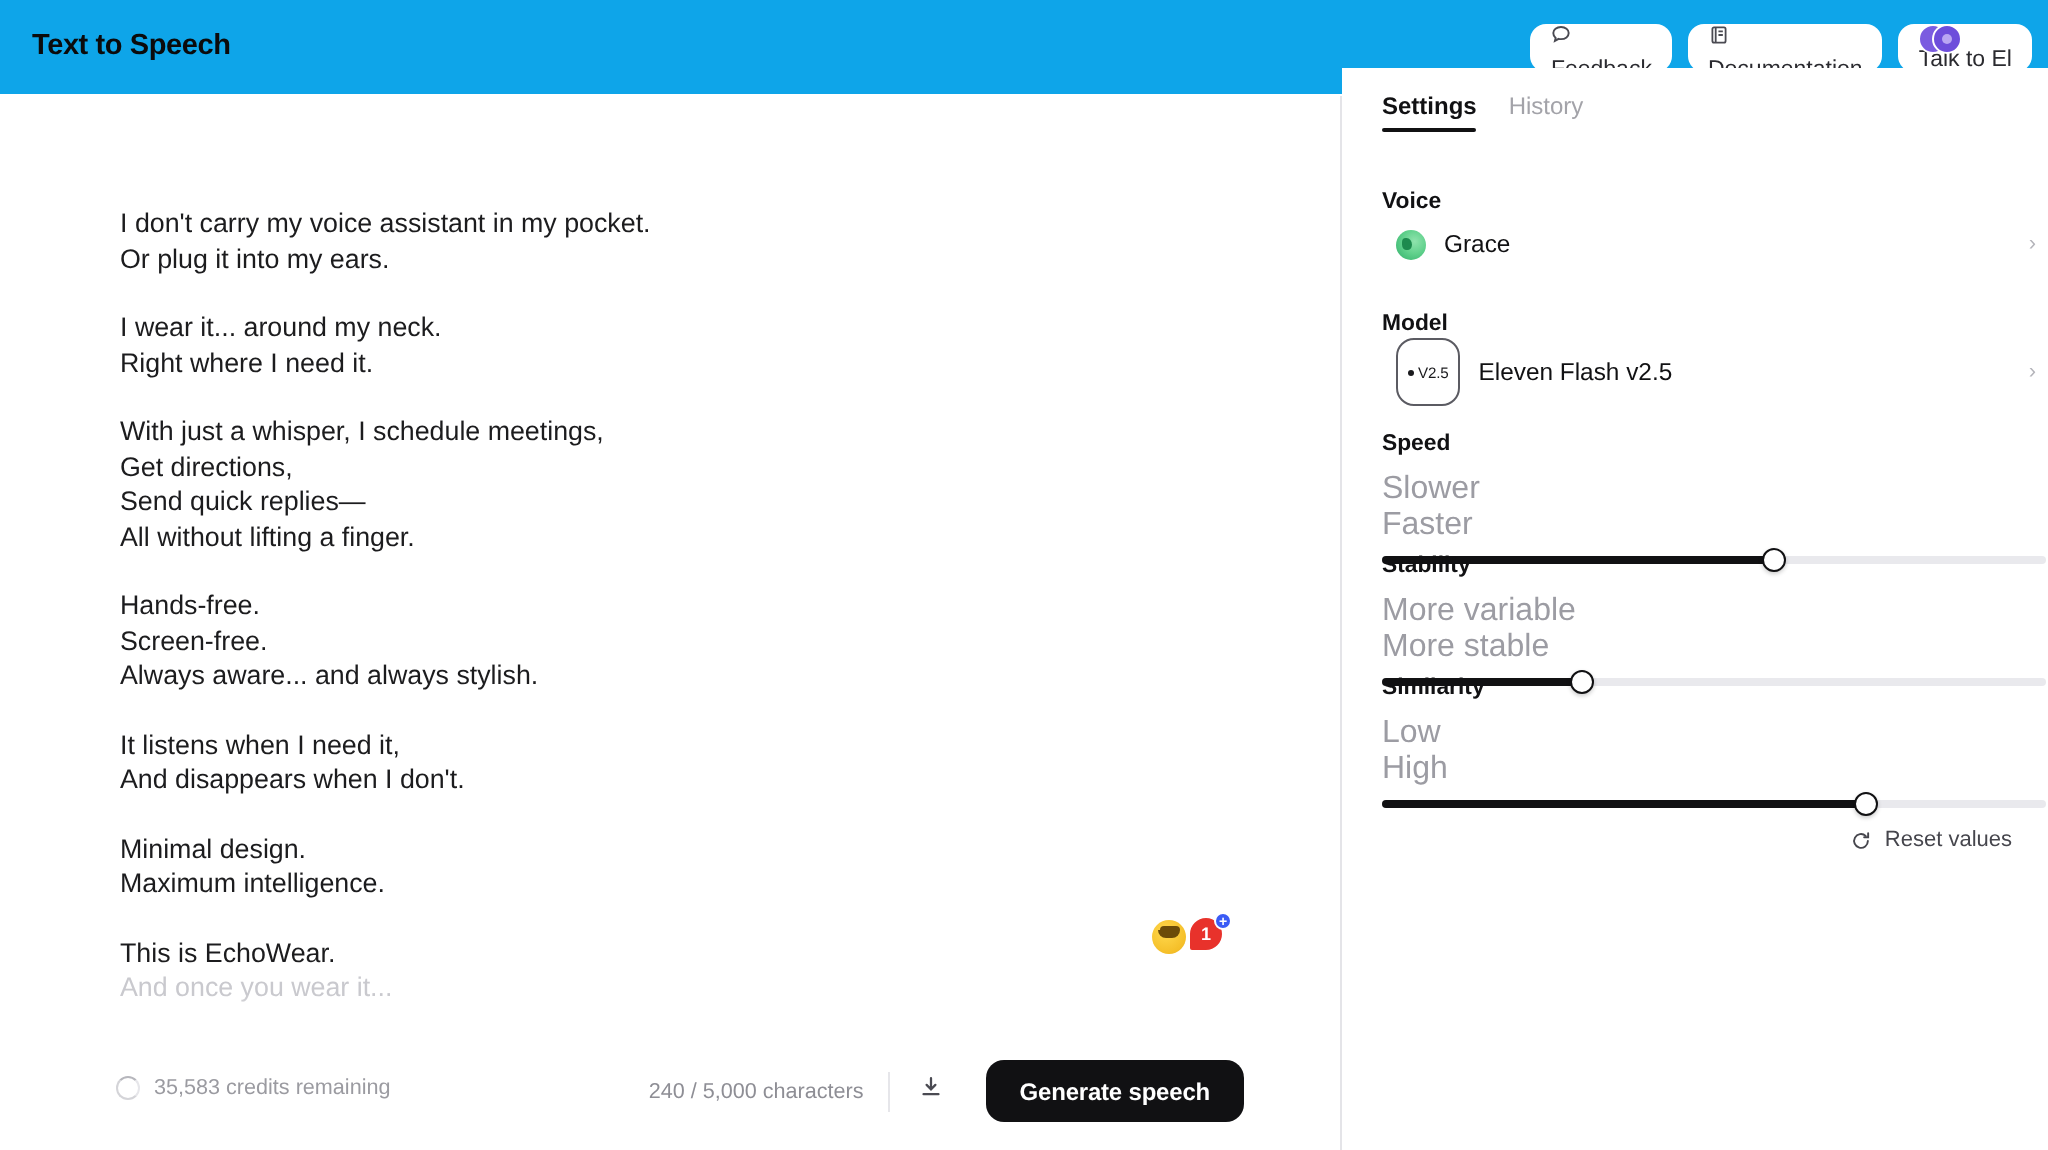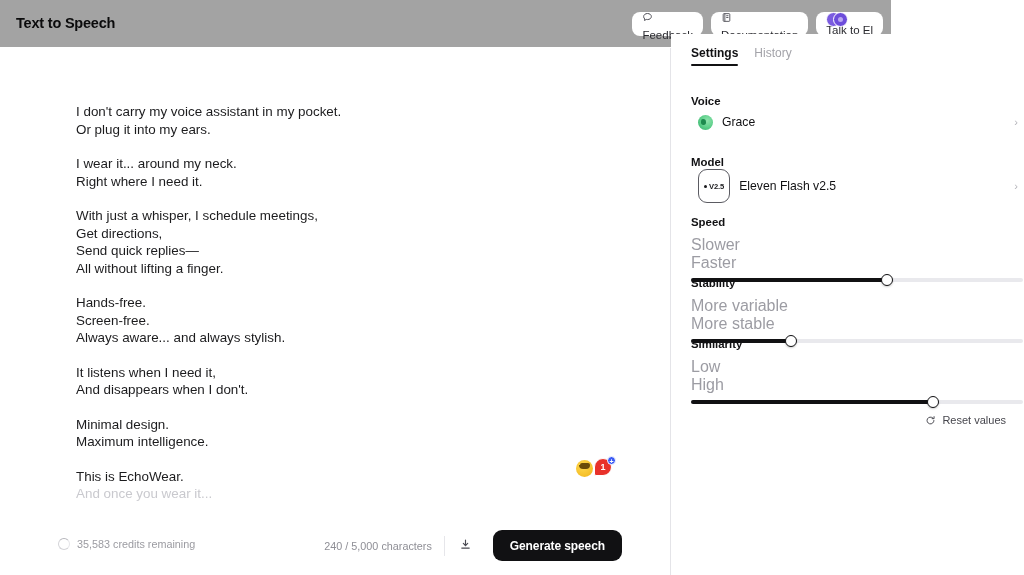--- a/index.html
+++ b/index.html
@@ -7,22 +7,22 @@
     width: 1024px; height: 575px;
     background: #ffffff;
     font-family: "Liberation Sans", sans-serif;
     overflow: hidden;
     color: #0b0b0c;
   }
   .app { position: relative; width: 1024px; height: 575px; background:#fff; }
 
   
   .topbar {
-    position: absolute; top: 0; left: 0; width: 891px; height: 47px;
-    display: flex; align-items: center; background: #a3a3a3;
+    position: absolute; top: 0; left: 0; width: 1024px; height: 47px;
+    display: flex; align-items: center; background: #0ea5e9;
   }
   .app-title {
     position: absolute; left: 16px; top: 15px;
     font-size: 14.5px; font-weight: bold; letter-spacing: -0.2px; color:#0b0b0c;
   }
   .topbar-actions {
     position: absolute; right: 8px; top: 12px;
     display: flex; align-items: center; gap: 8px;
   }
   .pill {
@@ -45,21 +45,21 @@
     content:""; position:absolute; left:4px; top:4px; width:5px;height:5px;
     border-radius:50%; background:#b9a6f2;
   }
 
   
   .editor-pane {
     position: absolute; left: 0; top: 47px; width: 670px; height: 528px;
     background: #fff; overflow: hidden;
   }
   .script {
-    position: absolute; left: 76px; top: 56px; right: 40px;
+    position: absolute; left: 60px; top: 56px; right: 40px;
     font-size: 13.4px; line-height: 17.5px; color: #1c1c1e;
     white-space: pre-wrap;
   }
   .script p { margin: 0; }
   .script p.blank { height: 17px; }
   .script p.ghost { color: #c9c9ce; }
 
   .fade-mask {
     position: absolute; left: 0; right: 0; bottom: 48px; height: 30px;
     background: linear-gradient(to bottom, rgba(255,255,255,0) 0%, #fff 85%);
@@ -181,21 +181,21 @@
     position: relative; flex: none;
   }
   .voice-avatar::after {
     content:""; position:absolute; left:3px; top:4px; width:5px; height:6px;
     background:#1d8a4e; border-radius: 40% 60% 50% 50%;
   }
   .model-badge {
     display: inline-flex; align-items: center; gap: 2px;
     border: 1px solid #5b5b62; border-radius: 9px;
     padding: 16px 5px; height: 13px; margin-right: 9px; flex: none;
-    font-size: 7.6px; font-weight: bold; color: #1a1a1d; letter-spacing: -0.1px;
+    font-size: 7.6px; font-weight: normal; color: #1a1a1d; letter-spacing: -0.1px;
   }
   .model-badge .dot {
     width: 3px; height: 3px; background: #1a1a1d; border-radius: 50%;
     display:inline-block;
   }
 
   
   .slider-block { position: absolute; left: 20px; width: 332px; }
   .slider-ends {
     display: flex; justify-content: space-between;

